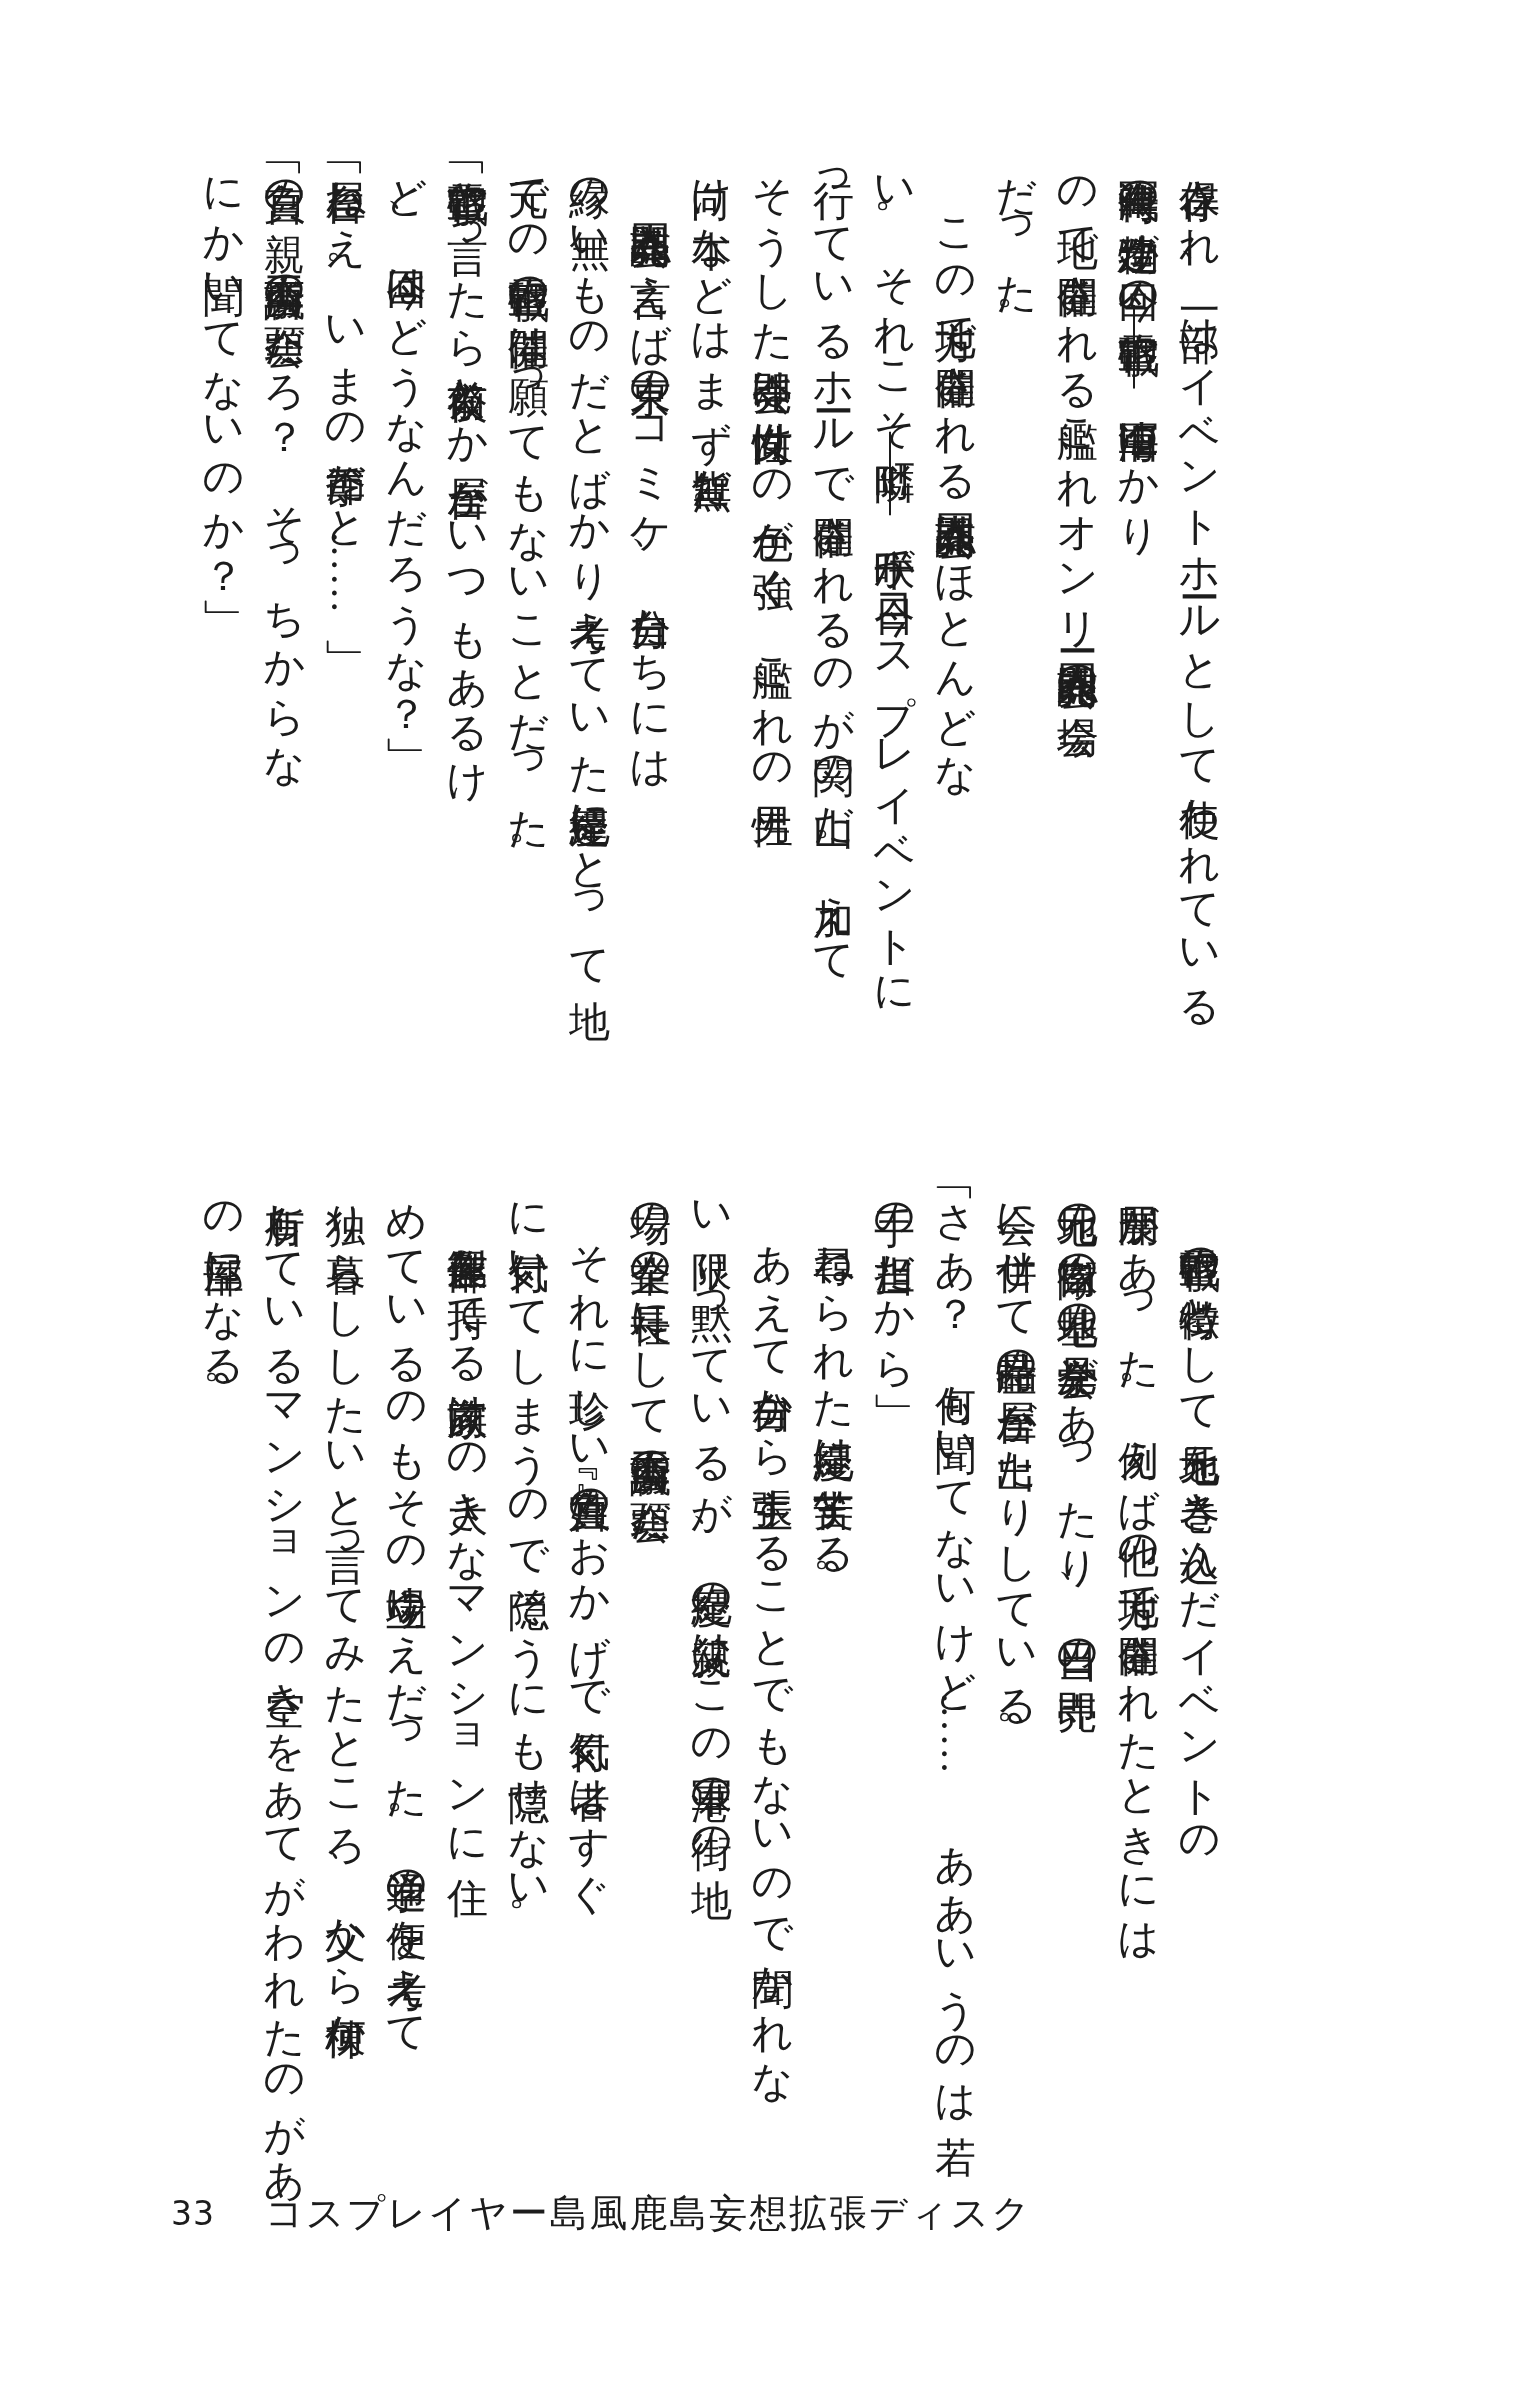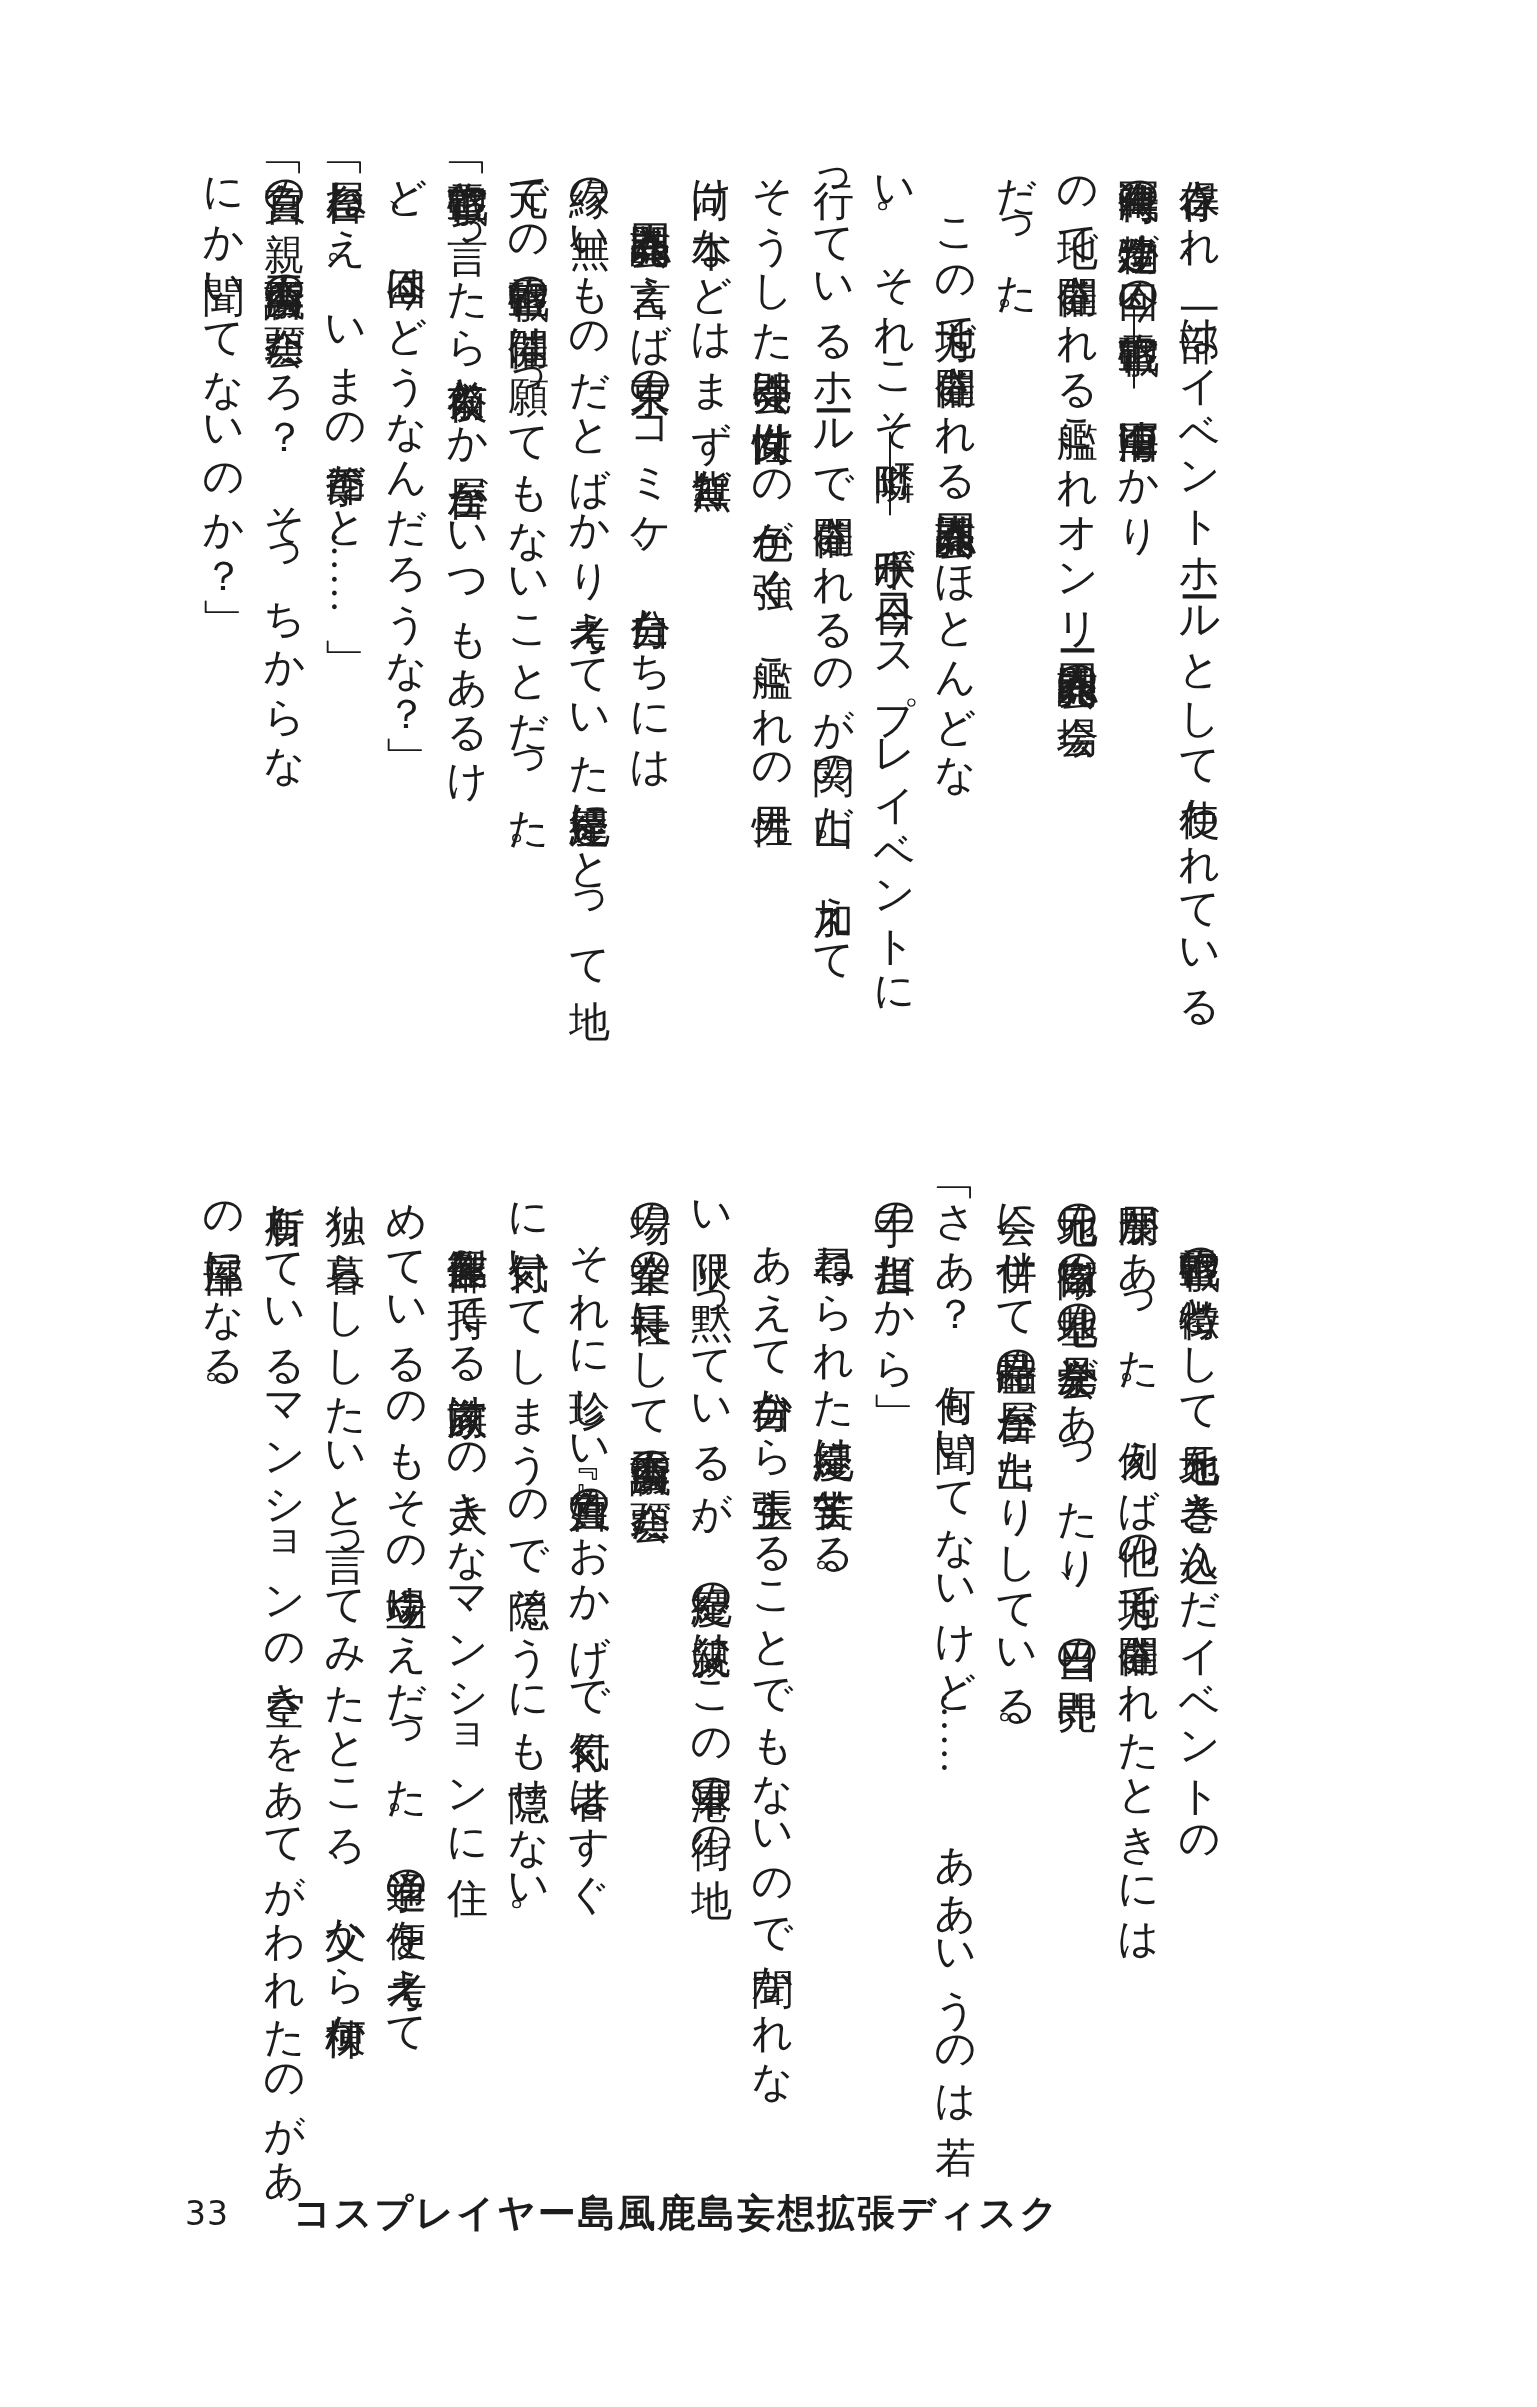--- a/index.html
+++ b/index.html
@@ -29,36 +29,36 @@
   .text-block p {
     margin: 0;
     padding: 0;
     line-height: 61px; 
     white-space: pre;
   }
   .block-top    { top: 149px; }
   .block-bottom { top: 1174px; }
   .footer {
     position: absolute;
-    left: 185px;
+    left: 171px;
     top: 2188px;
     display: flex;
     align-items: center;
     color: #1c1c1c;
     font-family: "DejaVu Sans", "Liberation Sans", sans-serif;
   }
   .page-number {
     font-size: 33px;
     letter-spacing: 1px;
   }
   .book-title {
     font-size: 38px;
-    margin-left: 64px;
+    margin-left: 50px;
     letter-spacing: 1.9px;
-    font-weight: 700;
+    font-weight: 400;
   }
 </style>
 </head>
 <body>
 
 <div class="page">
 
   <div class="text-block block-top">
     <p>保存され、一部はイベントホールとして使われている</p>
     <p>海軍時代の建造物が今回の砲雷撃戦――旧海軍ゆかり</p>

